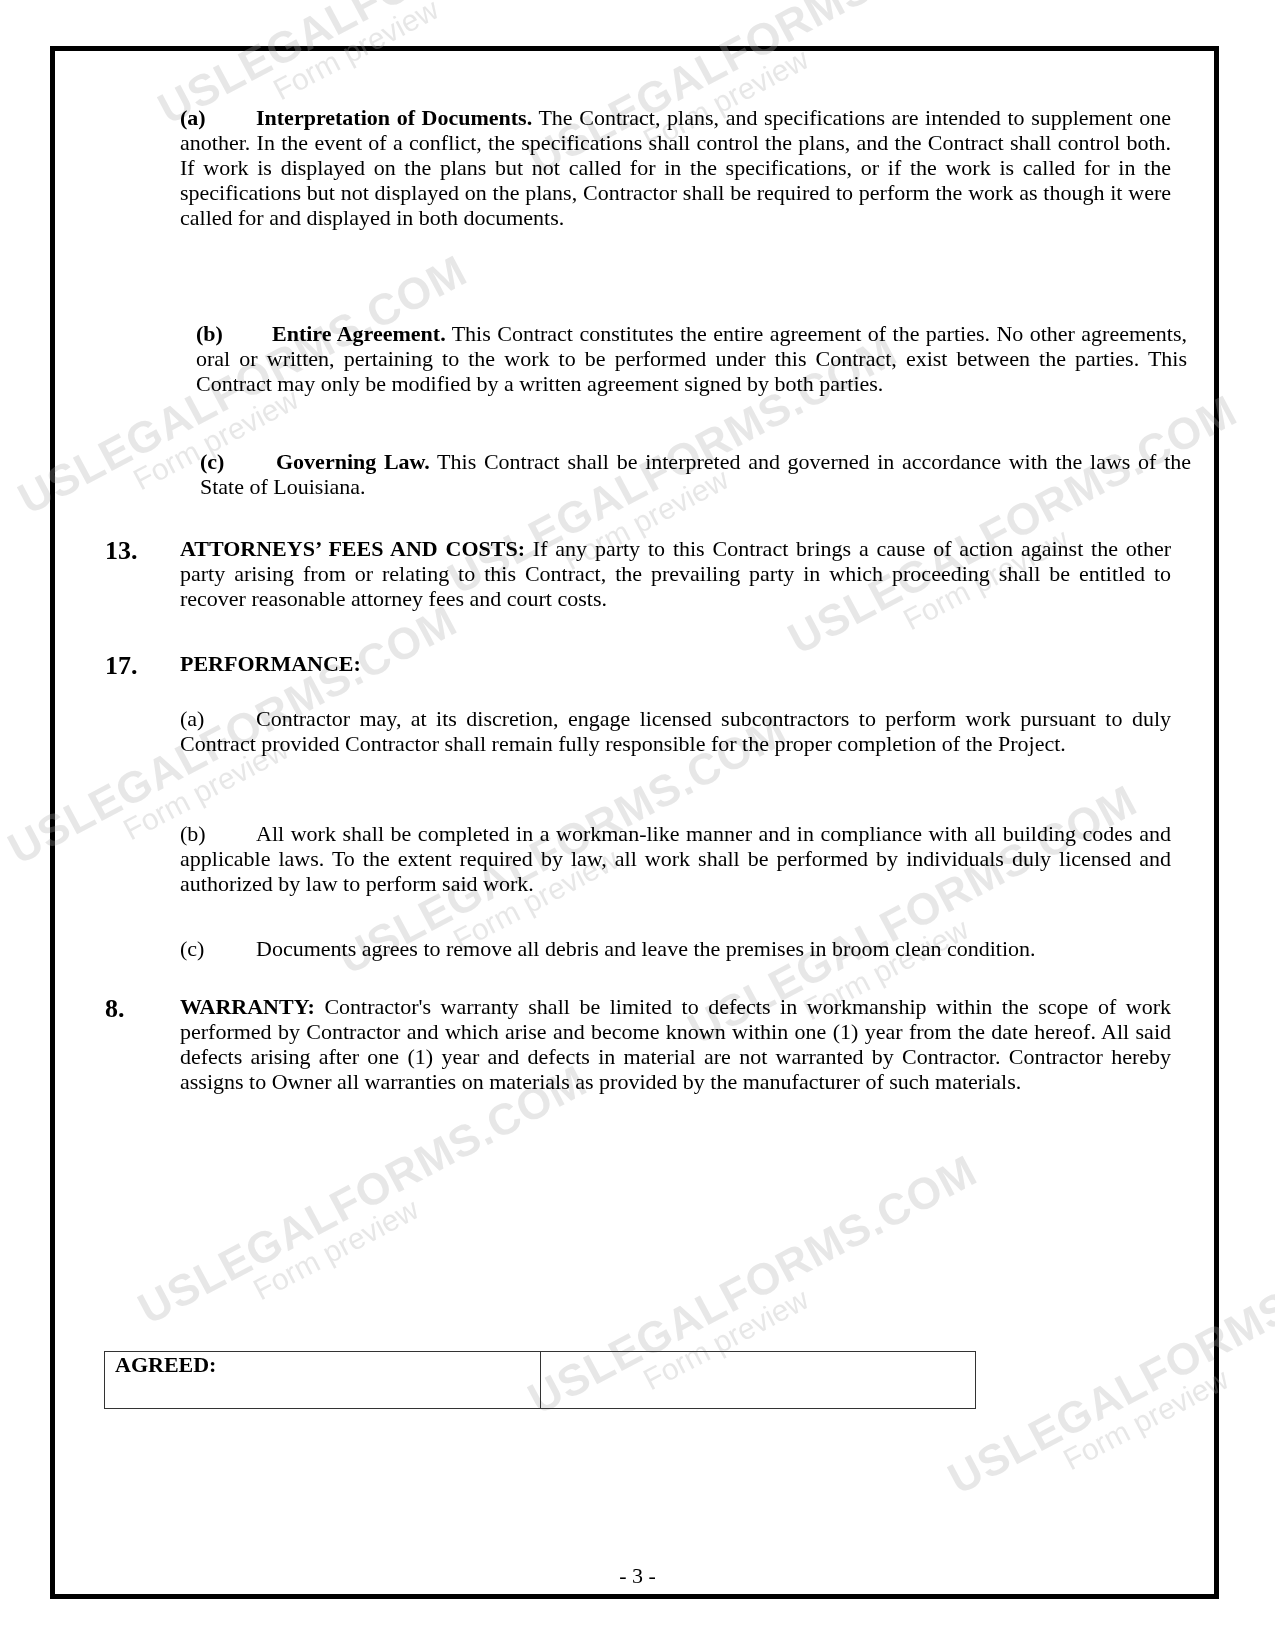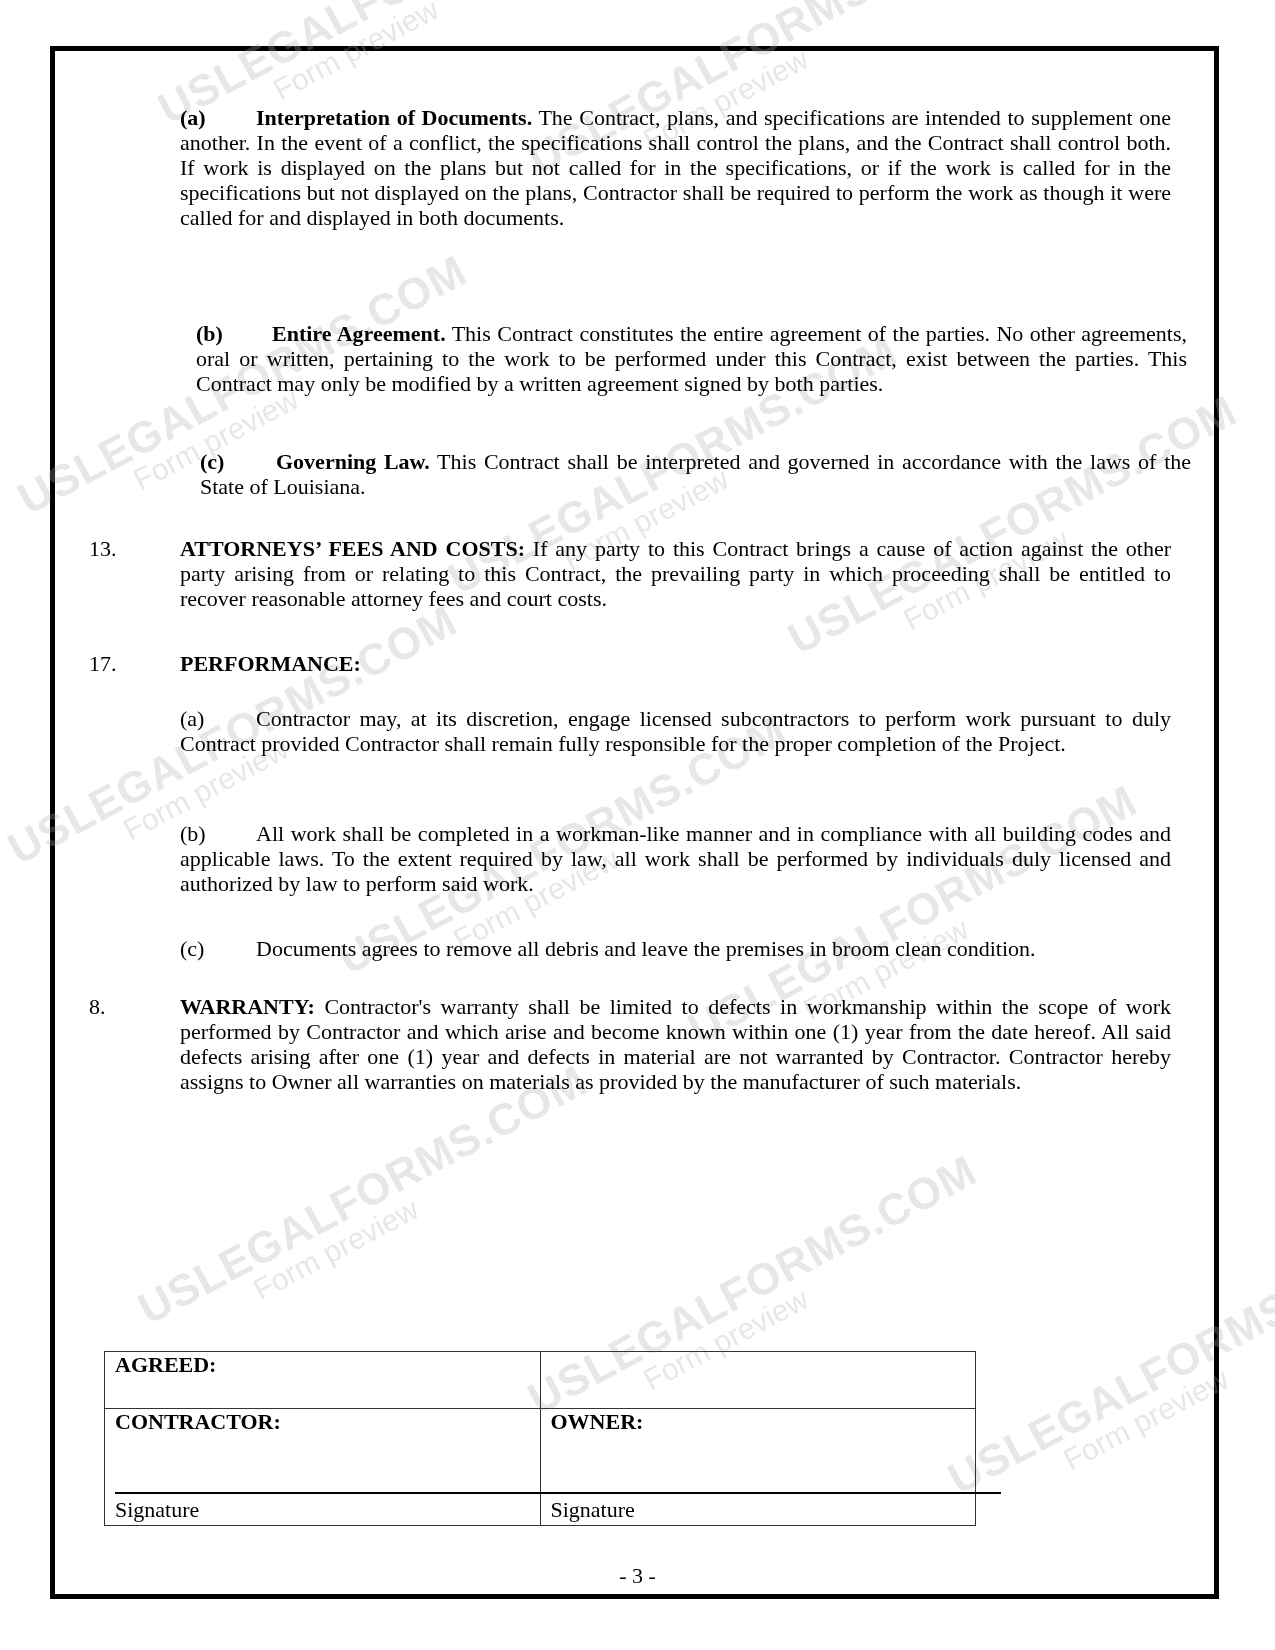--- a/index.html
+++ b/index.html
@@ -1,20 +1,20 @@
 <!DOCTYPE html>
 <html><head>
 <meta charset="utf-8">
 <style>
   html, body { margin:0; padding:0; background:#fff; }
   body { width:1275px; height:1650px; position:relative; overflow:hidden; font-family:"Liberation Serif", serif; color:#000; }
   .frame { position:absolute; left:50px; top:46px; width:1169px; height:1553px; border:5px solid #000; box-sizing:border-box; }
   .para { position:absolute; font-size:22px; line-height:25px; text-align:justify; }
   .para b { font-weight:bold; }
-  .num { position:absolute; font-size:22px; font-weight:normal; left:89px; }
+  .num { position:absolute; font-size:26px; font-weight:bold; left:105px; }
   .lbl { display:inline-block; width:76px; }
   .wm { position:absolute; color:rgba(170,170,170,0.28); font-family:"Liberation Sans", sans-serif; font-weight:bold; transform:rotate(-28deg); transform-origin:left top; white-space:nowrap; pointer-events:none; }
   .wm .big { font-size:44px; letter-spacing:1px; display:block; }
   .wm .small { font-size:30px; font-weight:normal; display:block; margin-left:110px; margin-top:-6px; }
   table.sig { position:absolute; left:104px; top:1351px; width:872px; border-collapse:collapse; font-size:22px; }
   table.sig td { border:1.5px solid #333; vertical-align:top; padding:0 10px; width:50%; }
   .r1 td { height:56px; }
   .r2 td { height:116px; position:relative; }
   .sigline { position:absolute; left:10px; width:450px; top:83px; border-top:2px solid #000; }
   .siglbl { position:absolute; left:10px; top:88px; font-weight:normal; }
@@ -105,28 +105,16 @@
 <div class="para" style="left:180px;top:994px;width:991px;">
   <b>WARRANTY:</b><span>  Contractor's warranty shall be limited to defects in workmanship within the scope of work performed by Contractor and which arise and become known within one (1) year from the date hereof.  All said defects arising after one (1) year and defects in material are not warranted by Contractor.  Contractor hereby assigns to Owner all warranties on materials as provided by the manufacturer of such materials.</span>
 </div>
 
 <table class="sig">
   <tbody>
       <tr class="r1">
     <td><b>AGREED:</b></td>
     <td></td>
   </tr>
-  <tr class="r2">
-    <td>
-      <b>CONTRACTOR:</b>
-      <div class="sigline"></div>
-      <div class="siglbl">Signature</div>
-    </td>
-    <td>
-      <b>OWNER:</b>
-      <div class="sigline"></div>
-      <div class="siglbl">Signature</div>
-    </td>
-  </tr>
 </tbody>
   </table>
 
 <div class="pagenum">- 3 -</div>
 
 </body></html>

